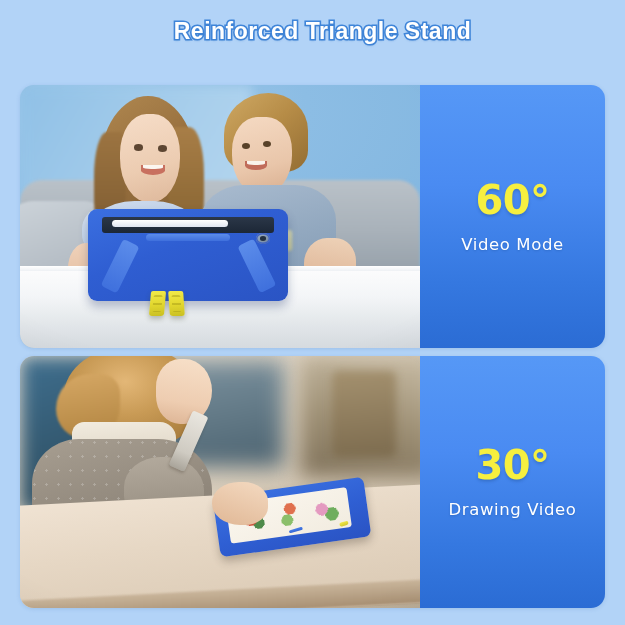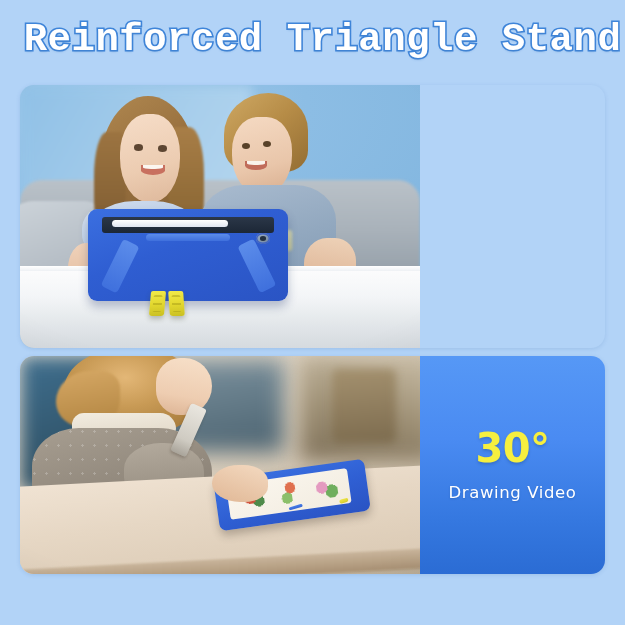--- a/index.html
+++ b/index.html
@@ -11,37 +11,37 @@
   }
   .page { position:relative; width:625px; height:625px; background:#b2d3f7; }
 
   
   .title-wrap {
     position:absolute; left:0; top:18px; width:625px;
     text-align:center;
   }
   .title {
     display:inline-block;
-    font-family:Liberation Mono, monospace;
-    font-size:39px; font-weight:700; letter-spacing:.5px;
+    font-family:Liberation Sans, sans-serif;
+    font-size:23px; font-weight:700; letter-spacing:.5px;
     color:#ffffff;
     -webkit-text-stroke:3.2px #3f85d9;
     paint-order:stroke fill;
     text-shadow:0 2px 2px rgba(70,130,200,.35);
     margin-left:20px;
   }
 
   
   .card {
     position:absolute; left:20px; width:585px; height:263px;
     border-radius:14px; overflow:hidden;
     box-shadow:0 1px 4px rgba(60,110,180,.18);
   }
   #card-video   { top:85px; }
-  #card-drawing { top:356px; height:218px;padding-left:12px; }
+  #card-drawing { top:356px; height:252px;padding-left:12px; }
 
   .card-inner { position:absolute; inset:0; display:flex; }
   .photo { position:relative; width:400px; height:100%; overflow:hidden; }
   .info  { position:relative; flex:1; height:100%;
            background:linear-gradient(180deg,#5698f6 0%,#4a8bf2 38%,#3578e0 75%,#2b6cd4 100%);
            display:flex; flex-direction:column; align-items:center; justify-content:center; }
 
   .deg {
     font-size:40px; font-weight:800; color:#f6ef3f;
     letter-spacing:-.5px; line-height:1;
@@ -362,20 +362,24 @@
           <div class="t1-handle"></div>
           <div class="t1-x2"></div>
           <div class="t1-x1"></div>
           <div class="t1-cam"></div>
           <div class="stand-l"></div>
           <div class="stand-r"></div>
         </div>
         <div class="vignette"></div>
       </div>
 
+      <div class="info">
+        <div class="deg">60°</div>
+        <div class="mode">Video Mode</div>
+      </div>
 
     </div>
   </div>
 
   <div class="card" id="card-drawing">
     <div class="card-inner">
 
       <div class="photo">
         <div class="p2-bg"></div>
         <div class="p2-blur-l"></div>

